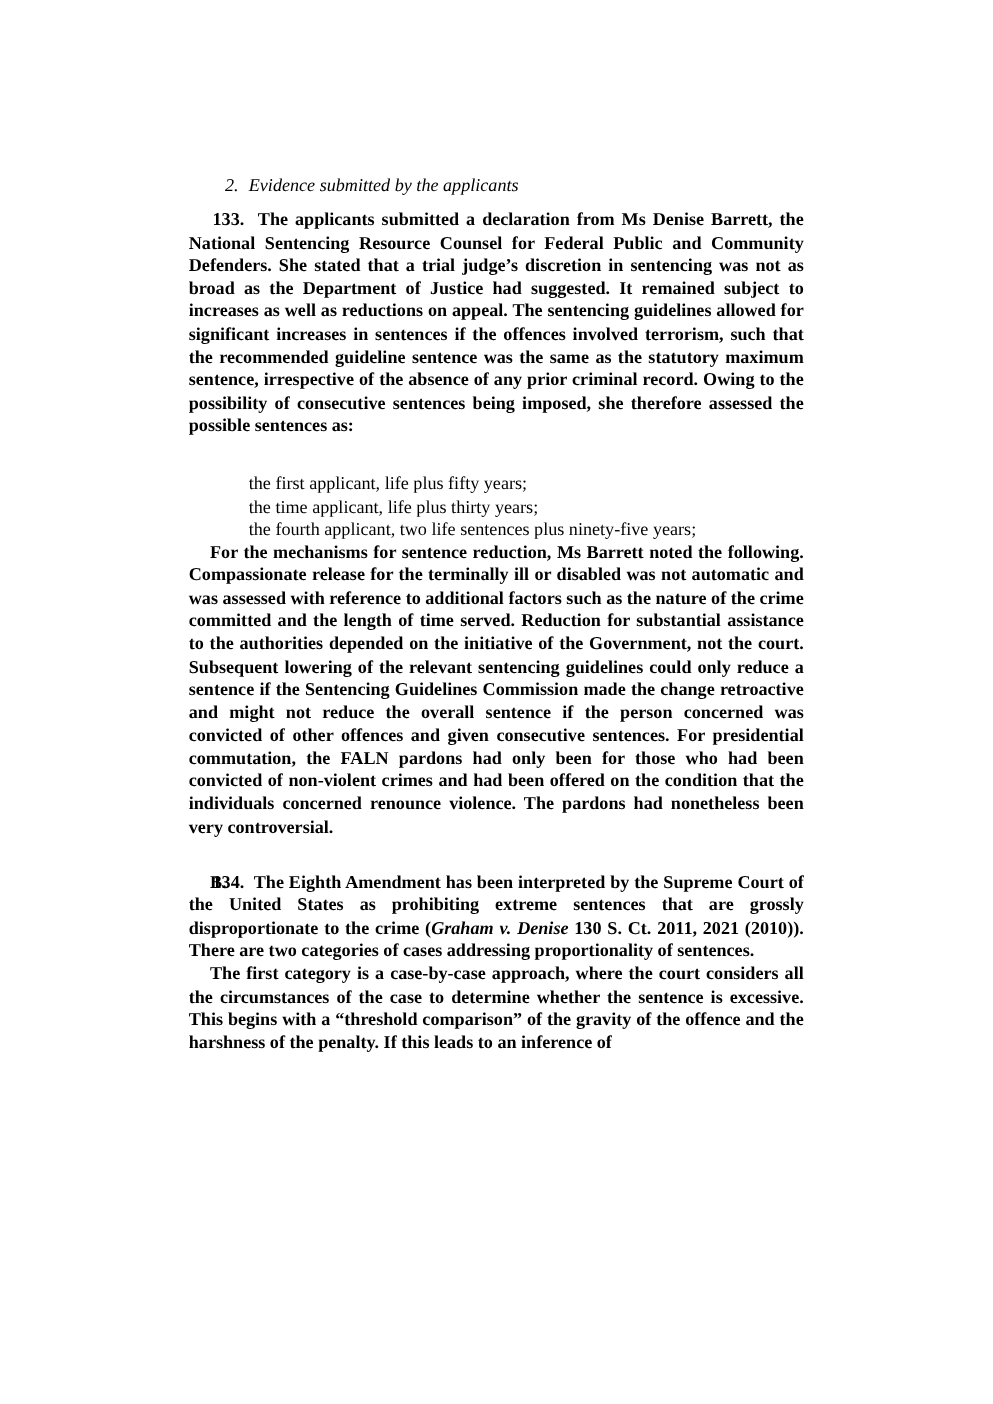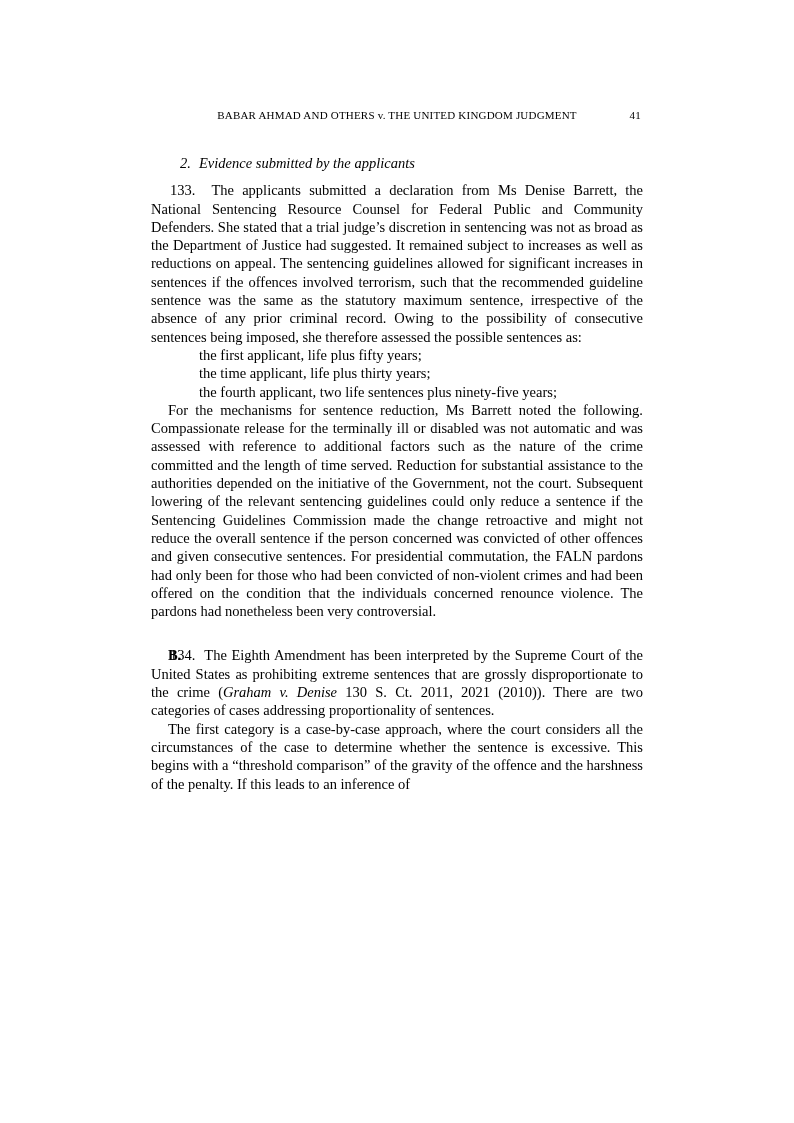--- a/index.html
+++ b/index.html
@@ -46,27 +46,29 @@
   .sub-label {
     position: absolute;
     left: 29px;
     top: 0;
   }
   .para {
     font-size: 14.5px;
     line-height: 18.3px;
     margin: 0;
     text-align: justify;
+    font-weight: bold;
   }
   .mt-first { margin-top: 9px; }
   .indent { text-indent: 19px; }
   .indent-sm { text-indent: 17px; }
   .list {
     font-size: 14.5px;
     line-height: 18.3px;
+    margin-top: 28px;
   }
   .list-item { padding-left: 48px; }
   .heading-b {
     position: relative;
     margin-top: 26px;
     margin-bottom: 16px;
     font-weight: bold;
     font-size: 14.5px;
     line-height: 18.5px;
     padding-left: 39px;
@@ -77,24 +79,20 @@
     left: 17px;
     top: 0;
   }
 </style>
 </head>
 <body>
 
 <div class="page">
   <div class="content">
 
-    <div class="running-header">
-      <span class="header-title">BABAR AHMAD AND OTHERS v. THE UNITED KINGDOM JUDGMENT</span>
-      <span class="header-page">41</span>
-    </div>
 
     <div class="sub-heading">
       <span class="sub-label">2.</span>
       <span>Evidence submitted by the applicants</span>
     </div>
 
     <p class="para indent mt-first">133.&nbsp; The applicants submitted a declaration from Ms Denise Barrett, the National Sentencing Resource Counsel for Federal Public and Community Defenders. She stated that a trial judge’s discretion in sentencing was not as broad as the Department of Justice had suggested. It remained subject to increases as well as reductions on appeal. The sentencing guidelines allowed for significant increases in sentences if the offences involved terrorism, such that the recommended guideline sentence was the same as the statutory maximum sentence, irrespective of the absence of any prior criminal record. Owing to the possibility of consecutive sentences being imposed, she therefore assessed the possible sentences as:</p>
 
     <div class="list">
       <div class="list-item">the first applicant, life plus fifty years;</div>

